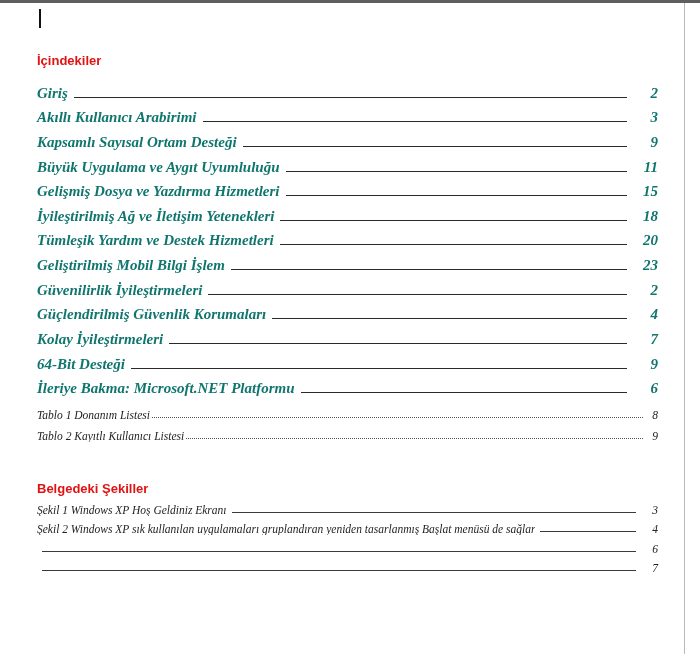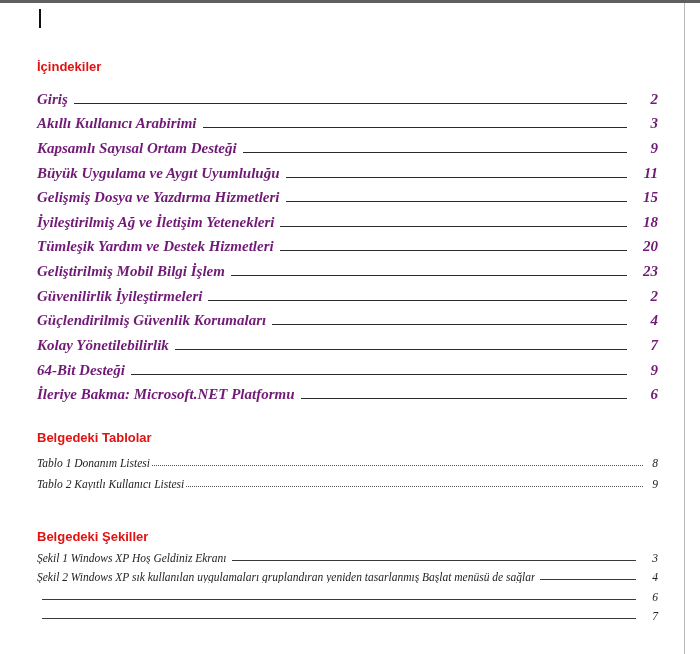--- a/index.html
+++ b/index.html
@@ -18,40 +18,40 @@
     position: absolute; top: 3px; left: 684px;
     width: 1px; height: 651px;
     background: #b8b8b8;
   }
   .caret {
     position: absolute; top: 9px; left: 39px;
     width: 2px; height: 19px;
     background: #111111;
   }
   .content {
-    position: absolute; top: 18px; left: 37px;
+    position: absolute; top: 12px; left: 37px;
     width: 621px;
   }
   .section-heading {
     font-family: "Liberation Sans", sans-serif;
     font-weight: bold;
     font-size: 13px;
     line-height: 14px;
     color: #e01212;
   }
   .heading-toc     { margin-top: 42px; }
   .heading-tables  { margin-top: 28px; }
   .heading-figures { margin-top: 40px; }
 
   .toc-list { margin-top: 9px; }
   .toc-row {
     display: flex; align-items: flex-end;
     height: 24.65px;
     font-style: italic; font-weight: bold;
-    font-size: 15px; color: #701a75;
+    font-size: 15px; color: #0f766e;
   }
   .toc-row .entry-label { white-space: nowrap; }
   .toc-row .leader {
     flex: 1 1 auto; min-width: 6px;
     border-bottom: 1.4px solid #2a2a2a;
     margin: 0 9px 4px 6px;
   }
   .toc-row .entry-page { min-width: 22px; text-align: right; }
 
   .tables-list { margin-top: 2px; }
@@ -135,37 +135,36 @@
           <span class="entry-label">Güvenilirlik İyileştirmeleri</span>
           <span class="leader"></span>
           <span class="entry-page">2</span>
         </div>
         <div class="toc-row">
           <span class="entry-label">Güçlendirilmiş Güvenlik Korumaları</span>
           <span class="leader"></span>
           <span class="entry-page">4</span>
         </div>
         <div class="toc-row">
-          <span class="entry-label">Kolay Yönetilebilirlik</span>
+          <span class="entry-label">Kolay İyileştirmeleri</span>
           <span class="leader"></span>
           <span class="entry-page">7</span>
         </div>
         <div class="toc-row">
           <span class="entry-label">64-Bit Desteği</span>
           <span class="leader"></span>
           <span class="entry-page">9</span>
         </div>
         <div class="toc-row">
           <span class="entry-label">İleriye Bakma: Microsoft.NET Platformu</span>
           <span class="leader"></span>
           <span class="entry-page">6</span>
         </div>
       </div>
 
-    <div class="section-heading heading-tables">Belgedeki Tablolar</div>
 
     <div class="tables-list">
         <div class="small-row table-row">
           <span class="entry-label">Tablo 1 Donanım Listesi</span>
           <span class="leader-dotted"></span>
           <span class="entry-page">8</span>
         </div>
         <div class="small-row table-row">
           <span class="entry-label">Tablo 2 Kayıtlı Kullanıcı Listesi</span>
           <span class="leader-dotted"></span>

